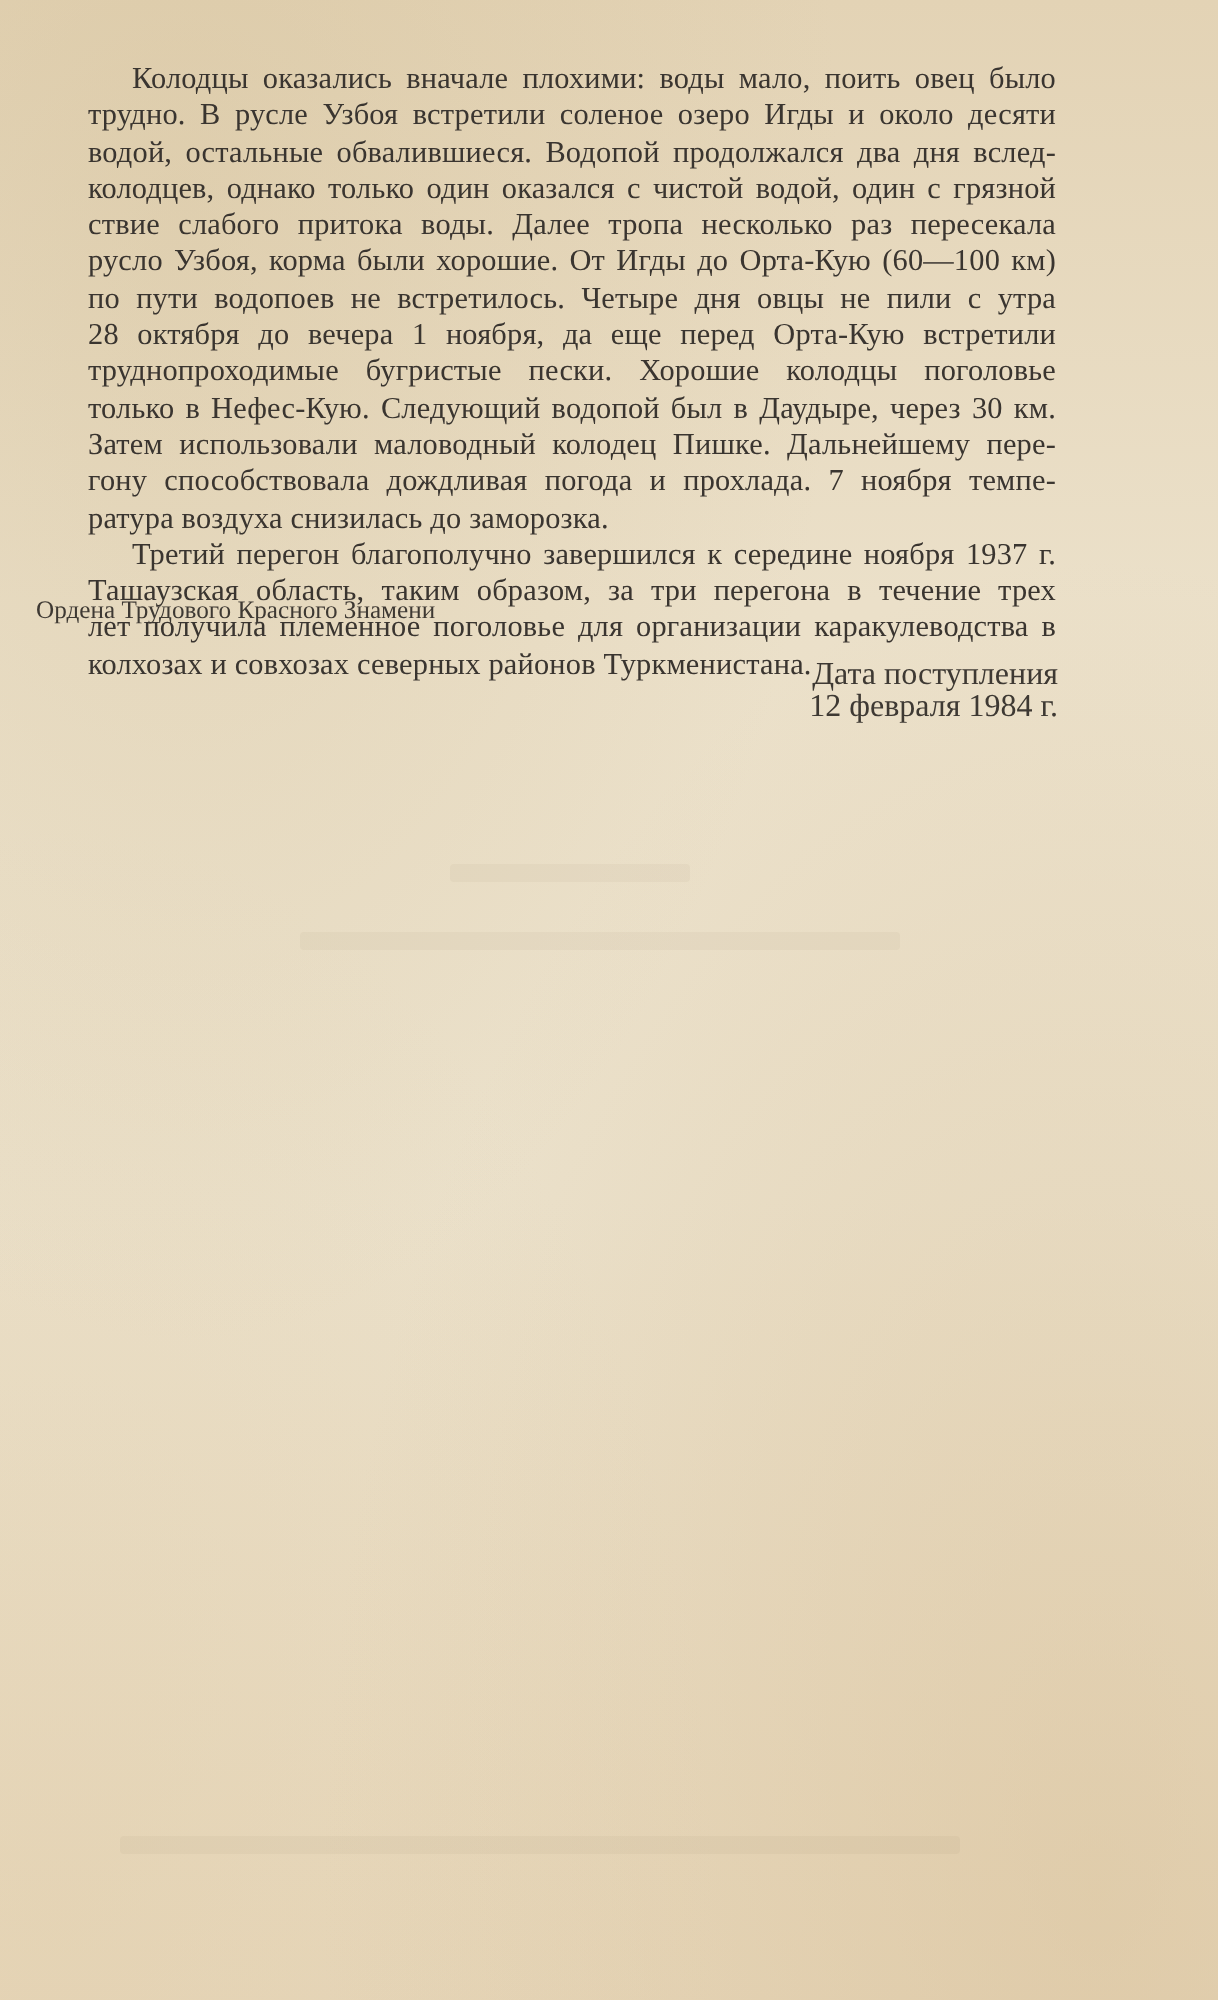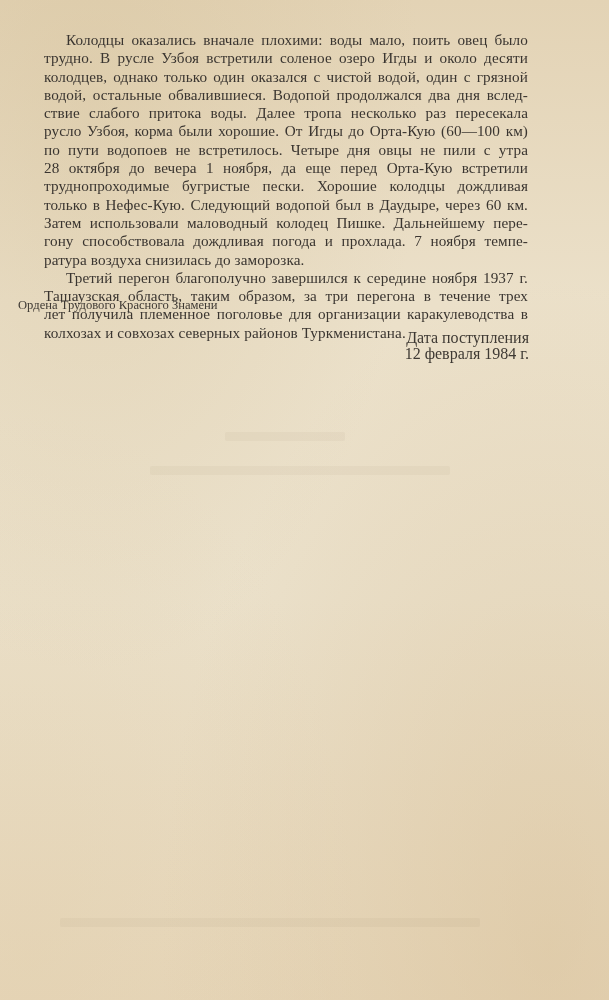--- a/index.html
+++ b/index.html
@@ -82,28 +82,28 @@
 <div class="page">
 
   <div class="ghost-bar" style="left:225px;top:432px;width:120px;"></div>
   <div class="ghost-bar" style="left:150px;top:466px;width:300px;"></div>
   <div class="ghost-bar" style="left:60px;top:918px;width:420px;"></div>
 
   <div class="body-text">
     <div>
       <span class="line indent">Колодцы оказались вначале плохими: воды мало, поить овец было</span>
       <span class="line">трудно. В русле Узбоя встретили соленое озеро Игды и около  десяти</span>
+      <span class="line">водой, остальные обвалившиеся. Водопой продолжался два дня вслед-</span>
       <span class="line">колодцев, однако только один оказался с чистой водой, один с грязной</span>
-      <span class="line">водой, остальные обвалившиеся. Водопой продолжался два дня вслед-</span>
       <span class="line">ствие слабого притока воды.  Далее тропа  несколько раз  пересекала</span>
       <span class="line">русло Узбоя, корма были хорошие. От Игды до Орта-Кую (60—100 км)</span>
       <span class="line">по пути водопоев не  встретилось.  Четыре дня  овцы  не пили с утра</span>
       <span class="line">28 октября до вечера 1 ноября, да еще перед  Орта-Кую  встретили</span>
-      <span class="line">труднопроходимые  бугристые пески. Хорошие колодцы дождливая</span>
-      <span class="line">только в Нефес-Кую. Следующий водопой был в Даудыре, через 60 км.</span>
+      <span class="line">труднопроходимые  бугристые пески. Хорошие колодцы поголовье</span>
+      <span class="line">только в Нефес-Кую. Следующий водопой был в Даудыре, через 30 км.</span>
       <span class="line">Затем использовали маловодный колодец Пишке. Дальнейшему пере-</span>
       <span class="line">гону способствовала дождливая  погода и прохлада. 7 ноября  темпе-</span>
       <span class="line last">ратура воздуха снизилась до заморозка.</span>
     </div>
     <div>
       <span class="line indent">Третий перегон благополучно завершился к середине ноября 1937 г.</span>
       <span class="line">Ташаузская область, таким образом, за три  перегона в течение  трех</span>
       <span class="line">лет получила племенное поголовье для организации каракулеводства в</span>
       <span class="line last">колхозах и совхозах северных районов Туркменистана.</span>
     </div>

